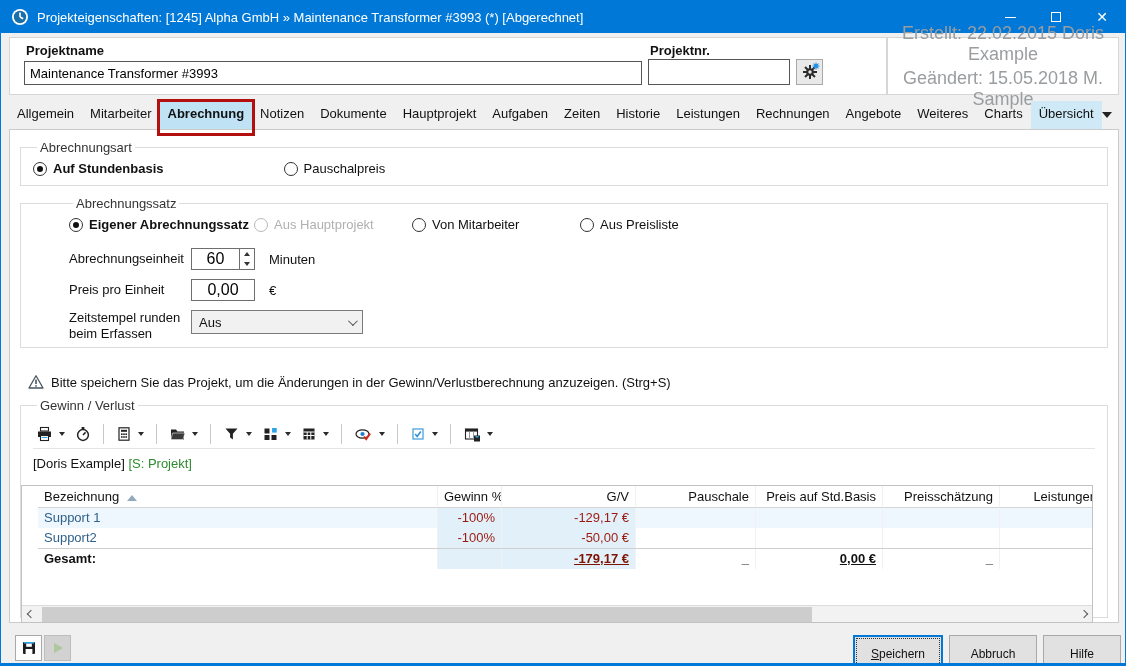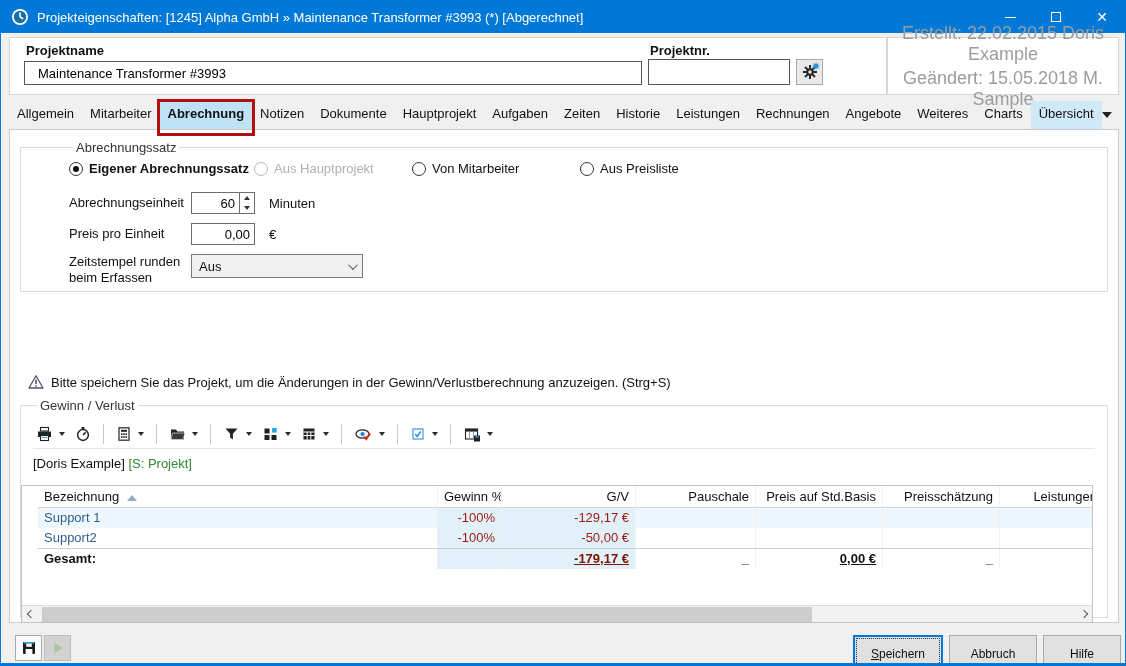--- a/index.html
+++ b/index.html
@@ -17,21 +17,21 @@
   .winbtn{width:46px;height:32px;display:flex;align-items:center;justify-content:center;color:#fff;}
   .winbtn .bar{width:11px;height:1px;background:#fff;}
   .winbtn .sq{width:10px;height:10px;border:1px solid #fff;}
   .winbtn .x{font-size:14px;line-height:1;}
   
   .panel{background:#fff;border:1px solid #d6d6d6;position:absolute;}
   .header-panel{left:8px;top:36px;width:878px;height:58px;}
   .lbl-b{font-weight:bold;font-size:13px;}
   .pn-label{position:absolute;left:16px;top:5px;}
   .pn-input{position:absolute;left:14px;top:23px;width:618px;height:24px;border:1px solid #565656;
-    font-family:"Liberation Sans",sans-serif;font-size:13px;padding:0 13px;}
+    font-family:"Liberation Sans",sans-serif;font-size:13px;padding:0 5px;}
   .pnr-label{position:absolute;left:640px;top:5px;}
   .pnr-input{position:absolute;left:638px;top:21px;width:142px;height:26px;border:1px solid #565656;
     font-family:"Liberation Sans",sans-serif;font-size:13px;padding:0 5px;}
   .gear-btn{position:absolute;left:786px;top:21px;width:27px;height:26px;background:#e9e9e9;
     border:1px solid #a9a9a9;display:flex;align-items:center;justify-content:center;}
   .gear-btn svg.mini{position:absolute;right:2px;top:2px;}
   .info-panel{left:886px;top:36px;width:232px;height:58px;color:#9a9da0;text-align:center;
     display:flex;flex-direction:column;justify-content:center;gap:3px;font-size:18px;}
   
   .tabbar{position:absolute;left:8px;top:100px;width:1110px;height:28px;display:flex;align-items:stretch;}
@@ -50,22 +50,22 @@
   .radio-row{display:flex;align-items:center;margin-top:2px;}
   .radio-opt{display:flex;align-items:center;gap:6px;}
   .radio{width:14px;height:14px;border:1px solid #333;border-radius:50%;background:#fff;position:relative;flex:0 0 auto;}
   .radio.checked::after{content:"";position:absolute;inset:3px;background:#101010;border-radius:50%;}
   .radio.disabled{border-color:#b8b8b8;}
   .opt-label.sel{font-weight:bold;}
   .opt-label.dis{color:#b0b0b0;}
   .field-row{display:flex;align-items:center;margin-top:9px;}
   .field-label{width:122px;flex:0 0 auto;line-height:1.25;}
   .num-wrap{display:flex;align-items:stretch;}
-  .num-input{width:49px;height:22px;border:1px solid #6e6e6e;text-align:right;padding:0 4px;
-    font-family:"Liberation Sans",sans-serif;font-size:13px;}
+  .num-input{width:49px;height:22px;border:1px solid #6e6e6e;text-align:center;padding:0 4px;
+    font-family:"Liberation Sans",sans-serif;font-size:16px;}
   .num-input.wide{width:64px;}
   .spinner{width:15px;border:1px solid #6e6e6e;border-left:none;display:flex;flex-direction:column;}
   .spinner div{flex:1;display:flex;align-items:center;justify-content:center;}
   .tri-up{width:0;height:0;border-left:3.5px solid transparent;border-right:3.5px solid transparent;border-bottom:4px solid #333;}
   .tri-dn{width:0;height:0;border-left:3.5px solid transparent;border-right:3.5px solid transparent;border-top:4px solid #333;}
   .unit-suffix{margin-left:14px;}
   .combo{width:172px;height:24px;border:1px solid #7a7a7a;background:#f1f1f1;display:flex;align-items:center;padding:0 7px;}
   .chev{margin-left:auto;width:7px;height:7px;border-right:1.4px solid #555;border-bottom:1.4px solid #555;
     transform:rotate(45deg) translateY(-2px);}
   
@@ -194,20 +194,33 @@
     <div class="tab">Rechnungen</div>
     <div class="tab">Angebote</div>
     <div class="tab">Weiteres</div>
     <div class="tab">Charts</div>
     <div class="tab hl">Übersicht</div>
     <div class="tab-caret"></div>
   </div>
 
   <div class="content">
 
+    <fieldset class="fs-art">
+      <legend>Abrechnungsart</legend>
+      <div class="radio-row" style="gap:120px;">
+        <div class="radio-opt">
+          <span class="radio checked"></span>
+          <span class="opt-label sel">Auf Stundenbasis</span>
+        </div>
+        <div class="radio-opt">
+          <span class="radio"></span>
+          <span class="opt-label">Pauschalpreis</span>
+        </div>
+      </div>
+    </fieldset>
 
     <fieldset class="fs-satz">
       <legend>Abrechnungssatz</legend>
       <div class="radio-row" style="gap:0;">
         <div class="radio-opt" style="width:185px;">
           <span class="radio checked"></span>
           <span class="opt-label sel">Eigener Abrechnungssatz</span>
         </div>
         <div class="radio-opt" style="width:158px;">
           <span class="radio disabled"></span>

